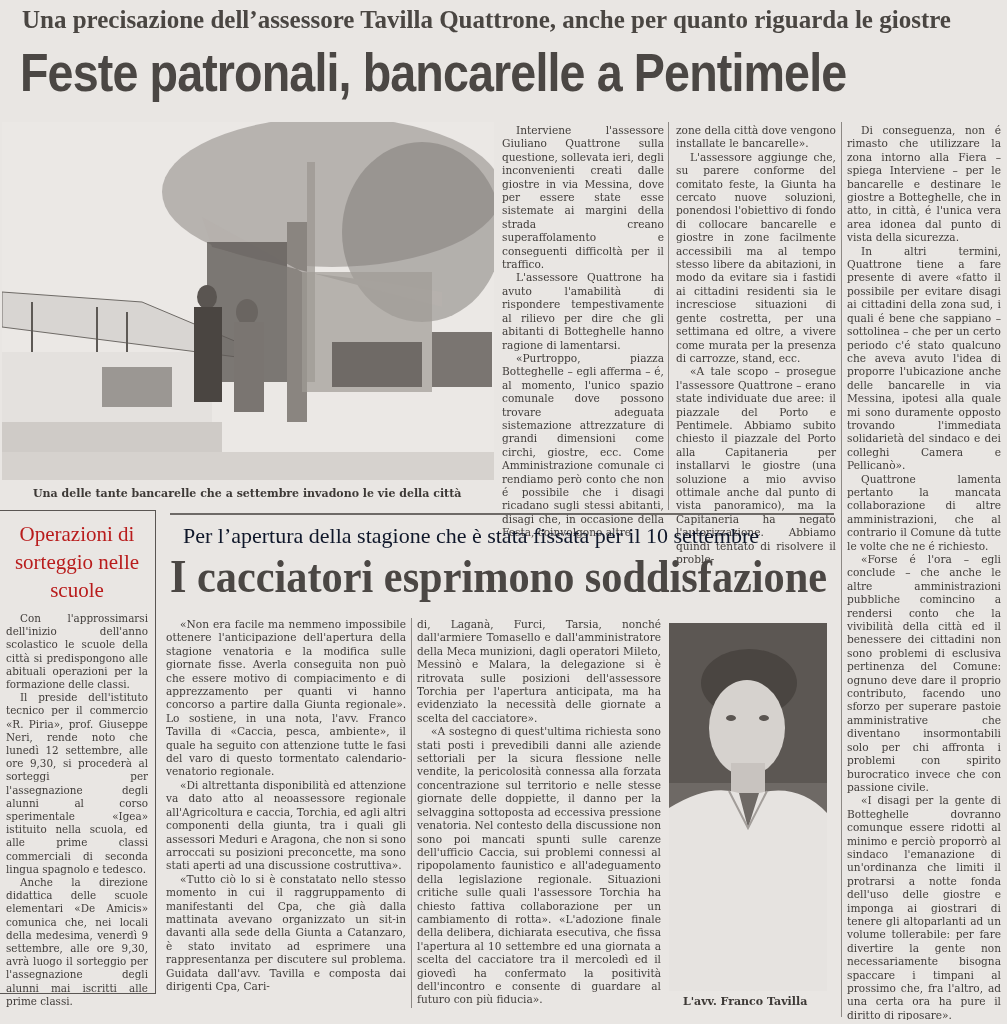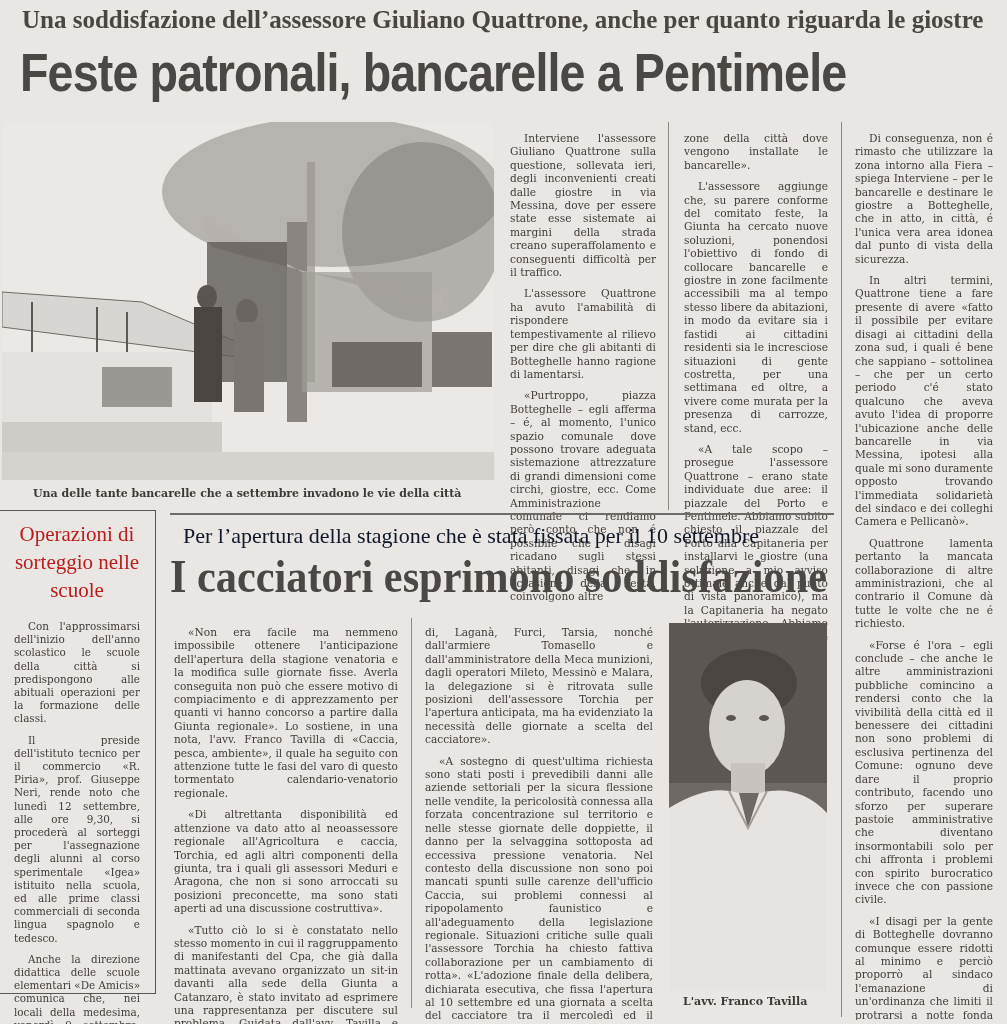--- a/index.html
+++ b/index.html
@@ -31,41 +31,41 @@
     white-space:nowrap;
   }
   .col {
     font-family:"DejaVu Serif", serif;
     font-size:10.6px;
     line-height:13.4px;
     text-align:justify;
     hyphens:auto;
     color:#403c39;
   }
-  .col p { margin:8px; text-indent:14px; }
+  .col p { margin:0; text-indent:14px; }
   .col p.noindent { text-indent:0; }
   .vrule { position:absolute; width:1px; background:#8c8884; }
   .hrule { position:absolute; height:2px; background:#6e6a67; }
   .photo {
     position:absolute; overflow:hidden;
     background:linear-gradient(180deg,#efedeb 0%,#dcd8d4 40%,#c8c3bf 70%,#e2dfdc 100%);
   }
   .caption {
     font-family:"DejaVu Serif", serif;
     font-weight:bold;
     font-size:11px;
     color:#3d3936;
     white-space:nowrap;
   }
   .box-border { position:absolute; border:1.5px solid #5a5653; }
 </style>
 </head>
 <body>
 
-<div class="abs kicker" style="left:22px; top:6px; font-size:25px;">Una soddisfazione dell’assessore Giuliano Quattrone, anche per quanto riguarda le giostre</div>
+<div class="abs kicker" style="left:22px; top:6px; font-size:25px;">Una precisazione dell’assessore Tavilla Quattrone, anche per quanto riguarda le giostre</div>
 <div class="abs headline-sans" style="left:20px; top:42px; font-size:53px; transform:scaleX(0.88); transform-origin:left top;">Feste patronali, bancarelle a Pentimele</div>
 
 <div class="photo" style="left:2px; top:122px; width:492px; height:358px;">
   <svg width="492" height="358" viewBox="0 0 492 358">
     <rect x="0" y="0" width="492" height="358" fill="#ebe8e5"></rect>
 
     <ellipse cx="330" cy="70" rx="170" ry="75" fill="#8c8783" opacity="0.55"></ellipse>
     <ellipse cx="420" cy="110" rx="80" ry="90" fill="#7c7773" opacity="0.5"></ellipse>
     <rect x="285" y="100" width="20" height="200" fill="#8a8580"></rect>
     <rect x="305" y="40" width="8" height="220" fill="#9a9590" opacity="0.7"></rect>

